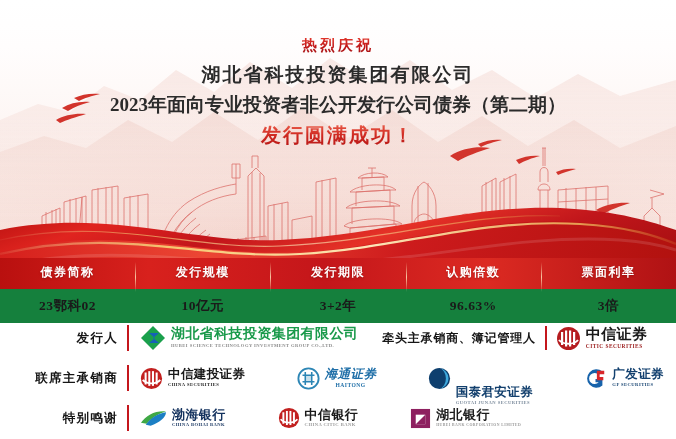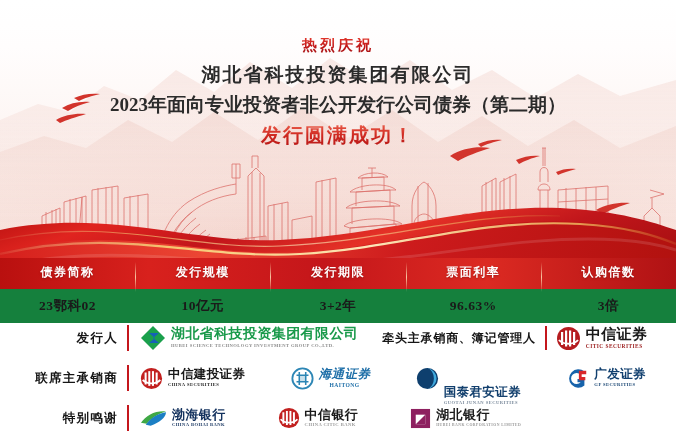--- a/index.html
+++ b/index.html
@@ -215,22 +215,22 @@
     <div class="t-line t2">湖北省科技投资集团有限公司</div>
     <div class="t-line t3">2023年面向专业投资者非公开发行公司债券（第二期）</div>
     <div class="t-line t4">发行圆满成功！</div>
   </div>
 
   <div class="table-wrap">
     <div class="thead">
       <div class="cell">债券简称</div>
       <div class="cell">发行规模</div>
       <div class="cell">发行期限</div>
+      <div class="cell">认购倍数</div>
       <div class="cell">票面利率</div>
-      <div class="cell">认购倍数</div>
     </div>
     <div class="tbody">
       <div class="cell">23鄂科02</div>
       <div class="cell">10亿元</div>
       <div class="cell">3+2年</div>
       <div class="cell">96.63%</div>
       <div class="cell">3倍</div>
     </div>
   </div>
 
@@ -266,21 +266,21 @@
             <div class="cn" style="color:#1a1a1a;font-size:15px;">中信证券</div>
             <div class="en" style="color:#9a1b1b;font-size:5.4px;">CITIC SECURITIES</div>
           </div>
         </div>
       </div>
     </div>
 
     <div class="srow">
       <div class="slabel">联席主承销商</div>
       <div class="sdiv"></div>
-      <div class="logos" style="justify-content:space-between;padding-right:30px;">
+      <div class="logos" style="justify-content:space-between;padding-right:12px;">
         <div class="logo">
           <svg class="mark" width="23" height="23" viewBox="0 0 25 25">
             <circle cx="12.5" cy="12.5" r="11.5" fill="#c2201f"></circle>
             <rect x="5" y="6" width="2.2" height="13" fill="#fff"></rect>
             <rect x="9" y="4.5" width="2.2" height="16" fill="#fff"></rect>
             <rect x="13" y="4.5" width="2.2" height="16" fill="#fff"></rect>
             <rect x="17" y="6" width="2.2" height="13" fill="#fff"></rect>
             <path d="M3,14 C7,19 18,19 22,14" stroke="#fff" stroke-width="2" fill="none"></path>
           </svg>
           <div class="txt">

